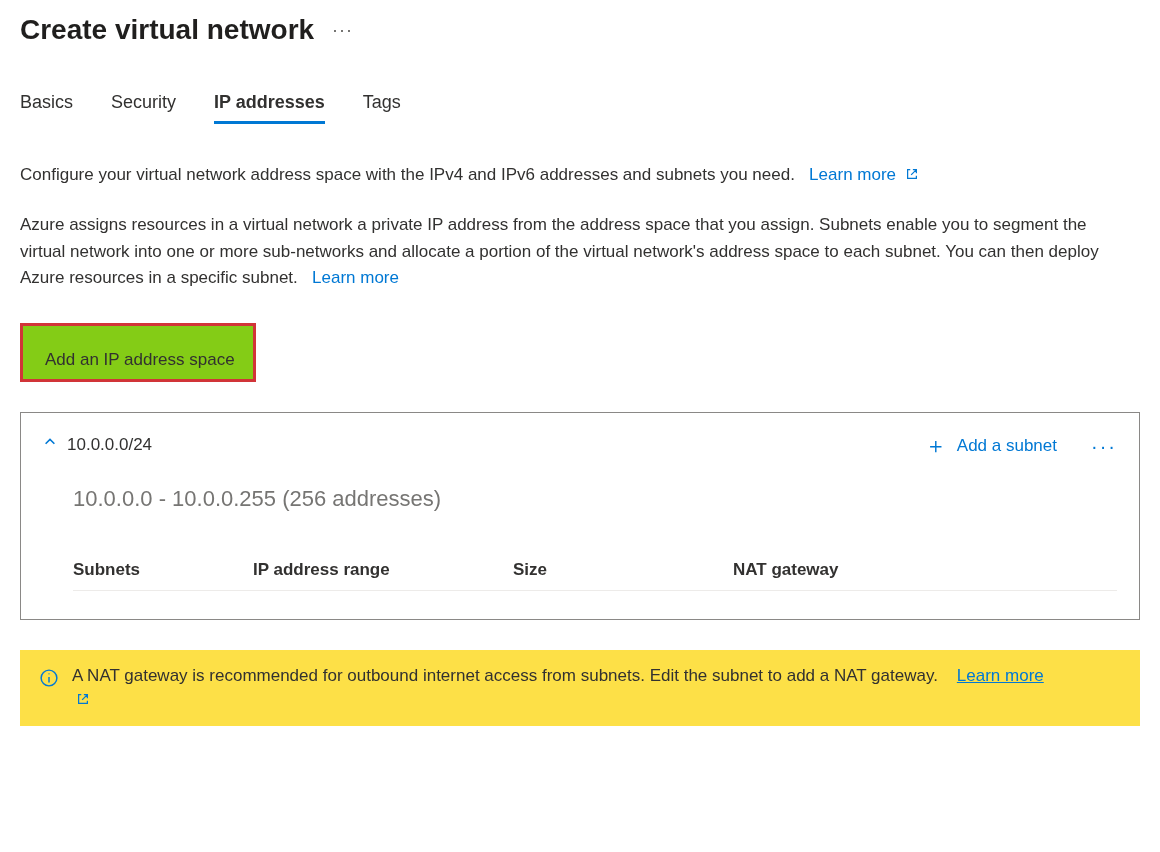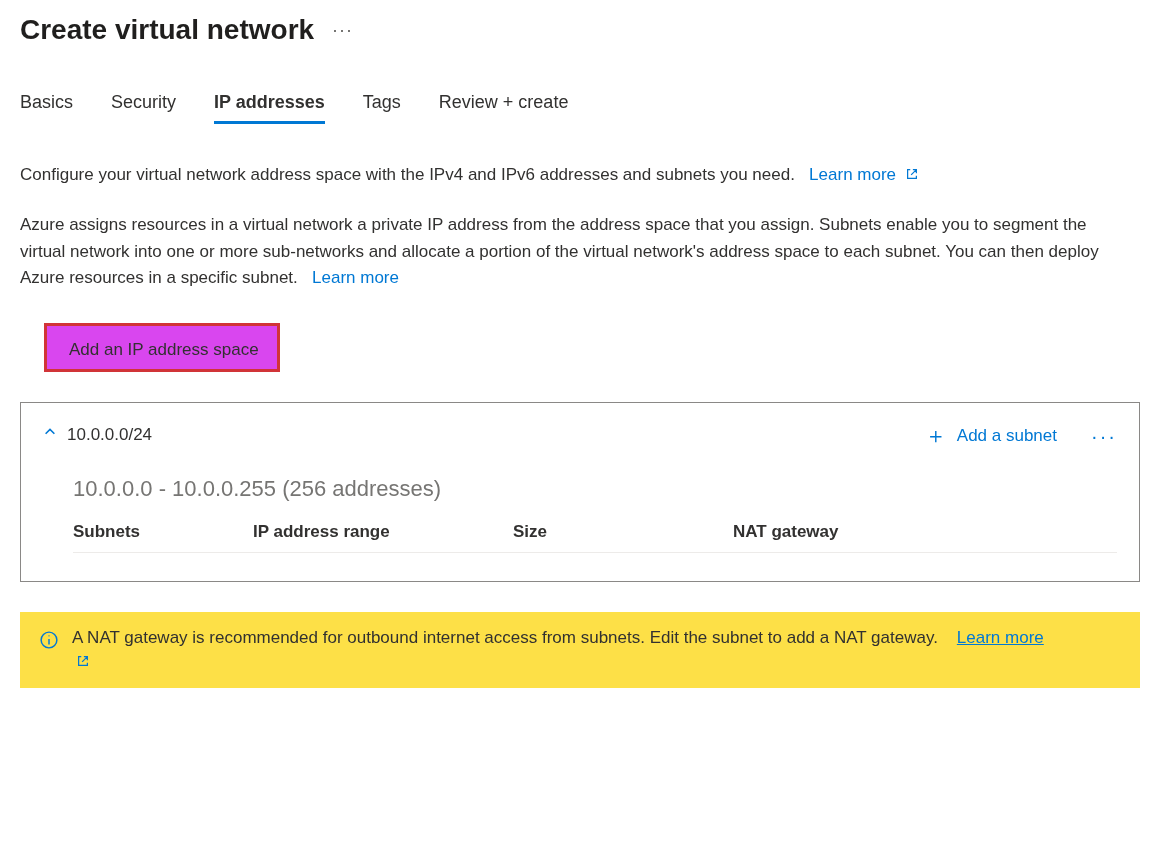--- a/index.html
+++ b/index.html
@@ -17,41 +17,40 @@
     .tabs { display: flex; gap: 38px; margin-top: 46px; border-bottom: 0; }
     .tab { font-size: 18px; color: #323130; padding-bottom: 8px; cursor: pointer; }
     .tab.active { font-weight: 600; border-bottom: 3px solid #0078d4; }
     .desc-block { margin-top: 38px; font-size: 17px; line-height: 1.55; max-width: 1100px; }
     .desc-block p { margin-bottom: 24px; color: #323130; }
     .link { color: #0078d4; cursor: pointer; text-decoration: none; }
     .ext-icon { display: inline-block; width: 14px; height: 14px; margin-left: 4px; vertical-align: -1px; }
     .add-space-btn {
       display: inline-block;
       margin-top: 8px;
-      padding: 14px 18px 9px 22px;
+      padding: 24px 18px 9px 22px;
       font-size: 17px;
       color: #323130;
-      background: #d946ef;
+      background: #84cc16;
       border: 3px solid #d13438;
       cursor: pointer;
-      margin-left: 24px;
     }
     .ip-card {
       border: 1px solid #8a8886;
       margin-top: 30px;
       padding: 22px 22px 28px 22px;
     }
     .ip-card-row1 { display: flex; align-items: flex-start; gap: 10px; }
     .chevron { color: #0078d4; font-size: 16px; cursor: pointer; user-select:none; }
     .cidr-text { font-size: 17px; flex: 1; }
     .add-subnet-btn { display: flex; align-items: center; gap: 10px; color: #0078d4; font-size: 17px; cursor: pointer; margin-right: 24px; }
     .plus-icon { font-size: 22px; font-weight: 300; line-height: 1; }
     .row-more-dots { color: #0078d4; font-size: 20px; letter-spacing: 2px; cursor: pointer; }
     .ip-range-text { margin-top: 28px; margin-left: 30px; color: #767573; font-size: 22px; }
-    .subnet-header { display: grid; grid-template-columns: 180px 260px 220px 1fr; margin-top: 20px; margin-left: 30px; border-bottom: 1px solid #edebe9; padding-bottom: 10px; }
+    .subnet-header { display: grid; grid-template-columns: 180px 260px 220px 1fr; margin-top: 48px; margin-left: 30px; border-bottom: 1px solid #edebe9; padding-bottom: 10px; }
     .subnet-header .col { font-size: 17px; font-weight: 600; color: #323130; }
     .info-banner {
       background: #fde047;
       margin-top: 30px;
       padding: 16px 20px 16px 20px;
       display: flex;
       gap: 14px;
       align-items: flex-start;
       font-size: 17px;
     }
@@ -64,21 +63,20 @@
 <div class="header-row">
   <h1 class="page-title">Create virtual network</h1>
   <span class="more-dots">···</span>
 </div>
 
 <div class="tabs">
   <div class="tab">Basics</div>
   <div class="tab">Security</div>
   <div class="tab active">IP addresses</div>
   <div class="tab">Tags</div>
-  <div class="tab">Review + create</div>
 </div>
 
 <div class="desc-block">
   <p>
     <span>Configure your virtual network address space with the IPv4 and IPv6 addresses and subnets you need.</span>
     <span>&nbsp;</span>
     <a class="link">
       <span>Learn more</span>
       <svg class="ext-icon" viewBox="0 0 16 16" fill="none" stroke="#0078d4" stroke-width="1.4">
           <path d="M6 3H3v10h10v-3M9 3h4v4M13 3l-6 6"></path>

